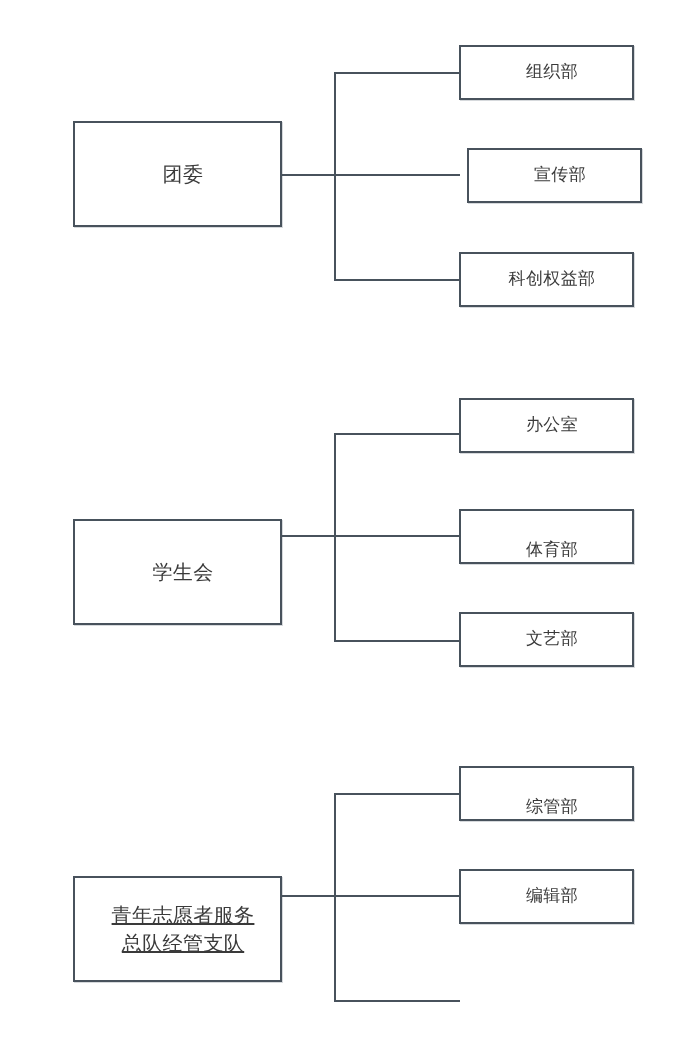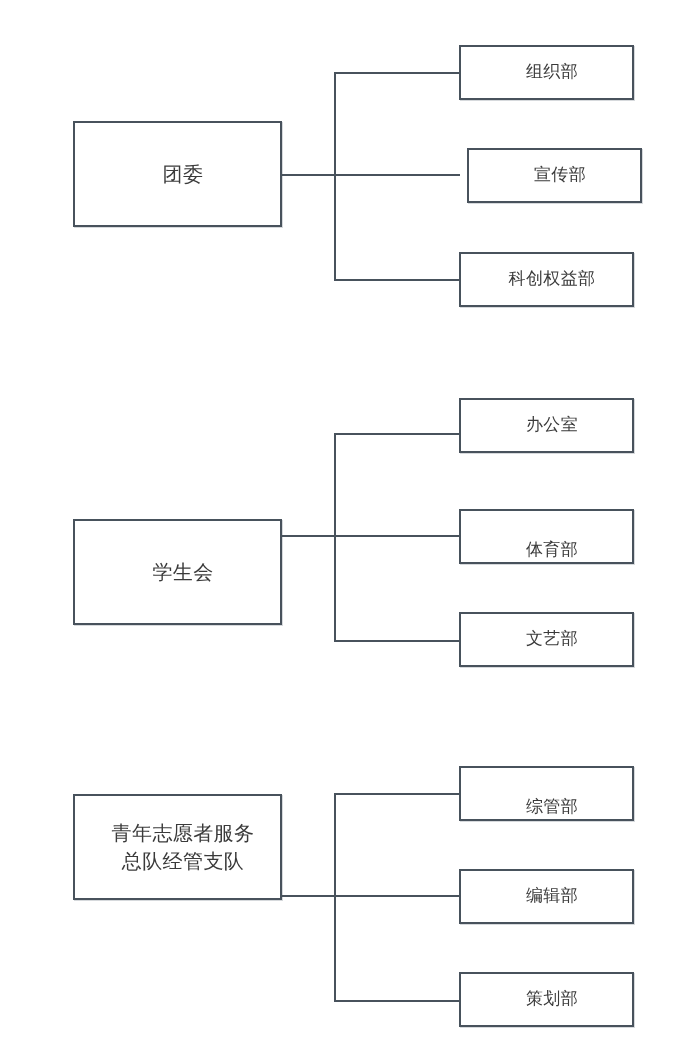--- a/index.html
+++ b/index.html
@@ -100,35 +100,32 @@
   <div class="node-box leaf" style="top:398px;">
     <span class="node-label">办公室</span>
   </div>
   <div class="node-box leaf" style="top:509px;align-items:flex-end;">
     <span class="node-label">体育部</span>
   </div>
   <div class="node-box leaf" style="top:612px;">
     <span class="node-label">文艺部</span>
   </div>
 
-  <div class="node-box root" style="top:794px;">
+  <div class="node-box root" style="top:876px;text-decoration:underline;">
     <span class="node-label">青年志愿者服务
 总队经管支队</span>
   </div>
 
   <div class="edge h" style="left:282px; top:895px; width:53px;"></div>
   <div class="edge v" style="left:334px; top:793px; height:209px;"></div>
 
   <div class="edge h" style="left:334px; top:793px; width:126px;"></div>
   <div class="edge h" style="left:334px; top:895px; width:126px;"></div>
   <div class="edge h" style="left:334px; top:1000px; width:126px;"></div>
 
   <div class="node-box leaf" style="top:766px;align-items:flex-end;">
     <span class="node-label">综管部</span>
   </div>
   <div class="node-box leaf" style="top:869px;justify-content:center;">
     <span class="node-label">编辑部</span>
   </div>
-  <div class="node-box leaf" style="top:972px;">
-    <span class="node-label">策划部</span>
-  </div>
 
 </div>
 
 </body></html>

